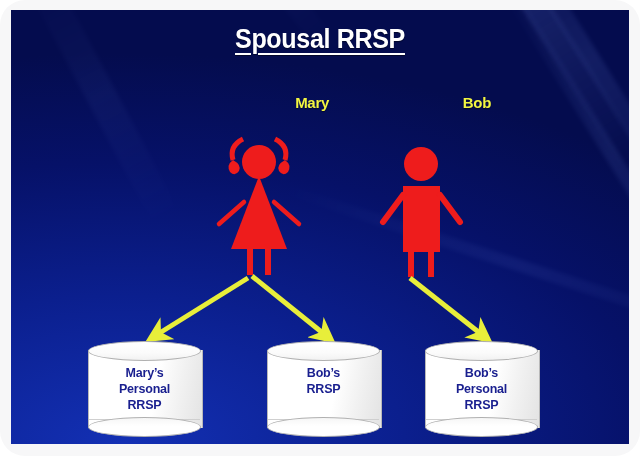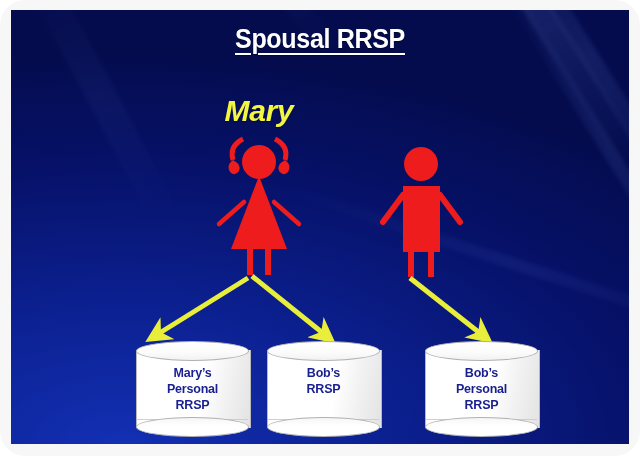--- a/index.html
+++ b/index.html
@@ -68,27 +68,26 @@
     font-family: "Liberation Sans", sans-serif;
     transform: scaleX(0.93);
     text-shadow: 0 1px 1px rgba(0,0,0,.45);
     white-space: nowrap;
   }
 
   
   .person-name {
     position: absolute;
     color: #f2f542;
-    font-size: 30px;
+    font-size: 15px;
     font-weight: bold;
     letter-spacing: -0.3px;
-    text-align: center;
+    text-align: right;
     white-space: nowrap;
     text-shadow: 0 1px 1px rgba(0,0,0,.5);
-    font-style: italic;
   }
   #name-mary { left: 178px; top: 84px; width: 140px; }
   #name-bob  { left: 340px; top: 84px; width: 140px; }
 
   
   #figures-layer, #arrows-layer {
     position: absolute;
     left: 0; top: 0;
     width: 618px; height: 434px;
     pointer-events: none;
@@ -142,40 +141,41 @@
     width: 113px;
     text-align: center;
     color: #191f8f;
     font-size: 12.5px;
     font-weight: bold;
     line-height: 16px;
     letter-spacing: -0.2px;
   }
   .cyl-label span { display: block; }
 
-  #cyl-mary-personal  { left: 77px;  top: 331px; margin-left: 48px; }
+  #cyl-mary-personal  { left: 77px;  top: 331px; }
   #cyl-bob-spousal    { left: 256px; top: 331px; }
   #cyl-bob-personal   { left: 414px; top: 331px; }
 </style>
 </head>
 <body>
 
 <div id="slide-frame">
   <div id="slide-canvas">
 
     <div class="streak streak-a"></div>
     <div class="streak streak-b"></div>
     <div class="streak streak-c"></div>
     <div class="streak streak-d"></div>
     <div class="streak streak-e"></div>
     <div class="streak streak-f"></div>
 
     <div id="slide-title">Spousal RRSP</div>
 
     <div class="person-name" id="name-mary">Mary</div>
+    <div class="person-name" id="name-bob">Bob</div>
 
     <svg id="figures-layer" viewBox="0 0 618 434" width="618" height="434">
 
       <g fill="#ee1c1c" stroke="#ee1c1c">
 
         <path d="M222,150 q-4,-14 10,-21" fill="none" stroke-width="5"></path>
         <path d="M222,150 q-7,5 -3,12 q5,5 9,-1 q3,-6 -6,-11 z" stroke="none"></path>
         <path d="M274,150 q4,-14 -10,-21" fill="none" stroke-width="5"></path>
         <path d="M274,150 q7,5 3,12 q-5,5 -9,-1 q-3,-6 6,-11 z" stroke="none"></path>
 

